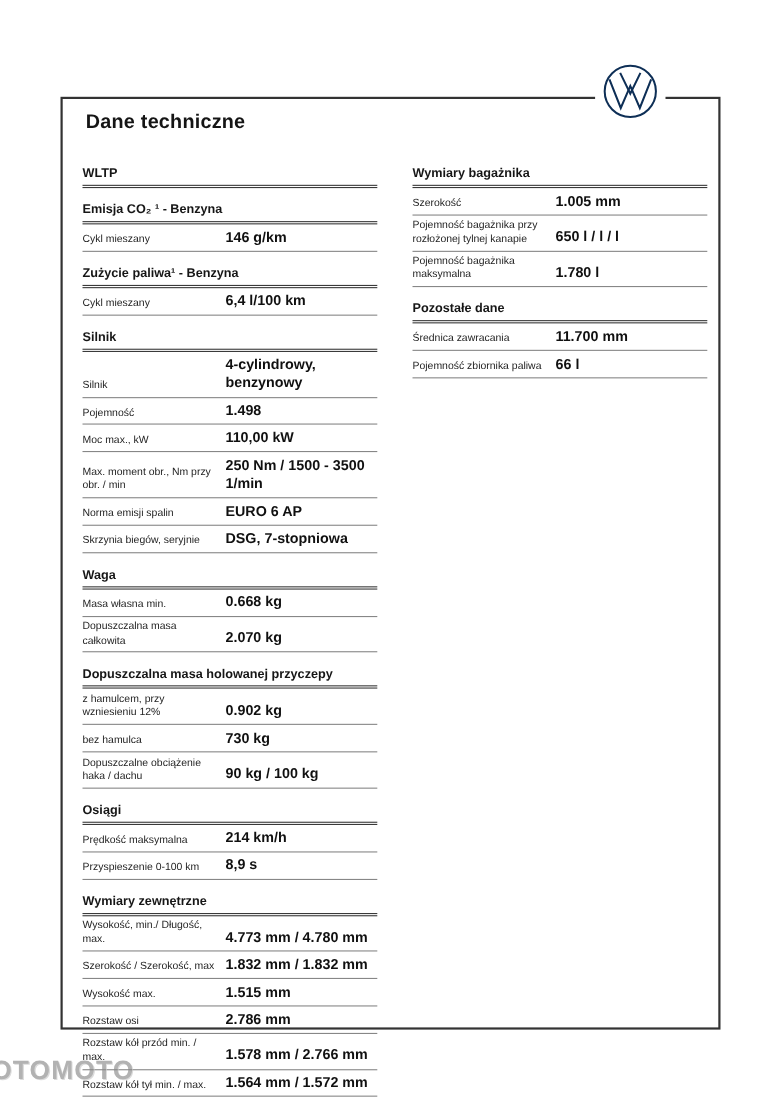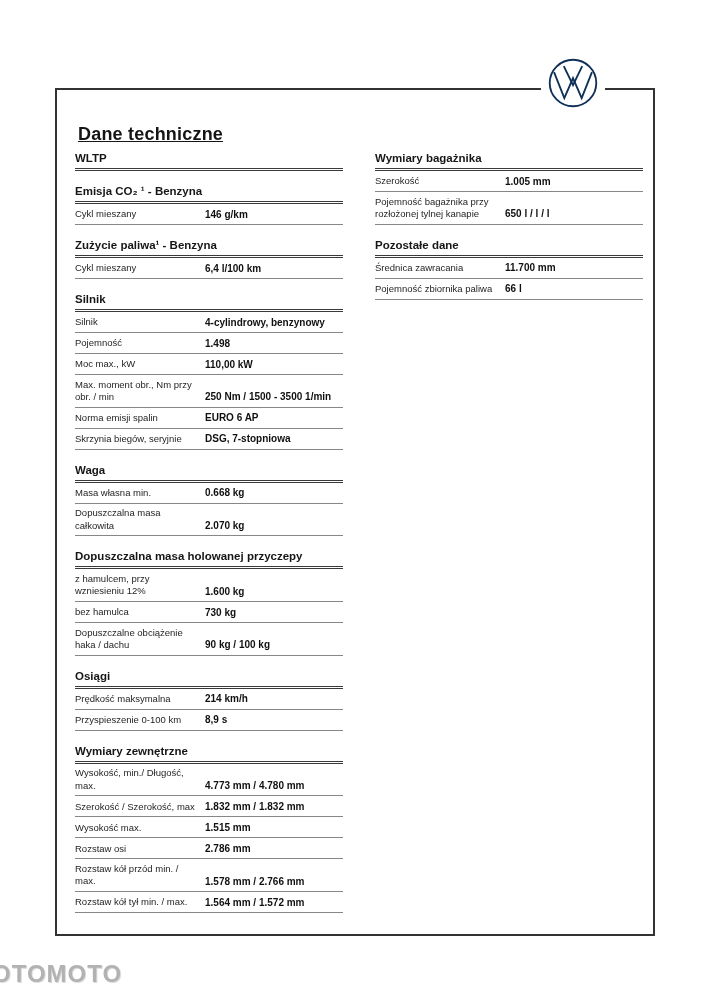--- a/index.html
+++ b/index.html
@@ -20,27 +20,26 @@
   }
   .logo-wrap {
     position: absolute;
     left: 541px; top: 54px;
     width: 64px; height: 58px;
     background: #ffffff;
     display: flex; align-items: center; justify-content: center;
   }
   .title {
     position: absolute;
-    left: 78px; top: 124px;
+    left: 78px; top: 100px;
     margin: 0;
     font-size: 18px;
     font-weight: bold;
     letter-spacing: 0.2px;
     color: #151515;
-    text-decoration: underline;
   }
   .col {
     position: absolute;
     top: 150px;
     width: 268px;
   }
   .col-left  { left: 75px; }
   .col-right { left: 375px; }
   .section { margin-bottom: 12px; }
   .section-header {
@@ -58,21 +57,21 @@
   }
   .row-label {
     flex: 0 0 130px;
     padding-right: 4px;
     font-size: 9.5px;
     line-height: 1.3;
     color: #242424;
     box-sizing: border-box;
   }
   .row-value {
-    font-size: 10px;
+    font-size: 13px;
     font-weight: bold;
     line-height: 1.3;
     color: #101010;
   }
   .watermark {
     position: absolute;
     left: -8px; top: 960px;
     font-size: 24px;
     font-weight: 800;
     color: #8a8a8a;
@@ -149,21 +148,21 @@
       </div>
       <div class="row">
         <div class="row-label">Dopuszczalna masa całkowita</div>
         <div class="row-value">2.070 kg</div>
       </div>
     </div>
     <div class="section">
       <div class="section-header">Dopuszczalna masa holowanej przyczepy</div>
       <div class="row">
         <div class="row-label">z hamulcem, przy wzniesieniu 12%</div>
-        <div class="row-value">1.600 kg</div>
+        <div class="row-value">0.902 kg</div>
       </div>
       <div class="row">
         <div class="row-label">bez hamulca</div>
         <div class="row-value">730 kg</div>
       </div>
       <div class="row">
         <div class="row-label">Dopuszczalne obciążenie haka / dachu</div>
         <div class="row-value">90 kg / 100 kg</div>
       </div>
     </div>
@@ -210,20 +209,24 @@
     <div class="section">
       <div class="section-header">Wymiary bagażnika</div>
       <div class="row">
         <div class="row-label">Szerokość</div>
         <div class="row-value">1.005 mm</div>
       </div>
       <div class="row">
         <div class="row-label">Pojemność bagażnika przy rozłożonej tylnej kanapie</div>
         <div class="row-value">650 l / l / l</div>
       </div>
+      <div class="row">
+        <div class="row-label">Pojemność bagażnika maksymalna</div>
+        <div class="row-value">1.780 l</div>
+      </div>
     </div>
     <div class="section">
       <div class="section-header">Pozostałe dane</div>
       <div class="row">
         <div class="row-label">Średnica zawracania</div>
         <div class="row-value">11.700 mm</div>
       </div>
       <div class="row">
         <div class="row-label">Pojemność zbiornika paliwa</div>
         <div class="row-value">66 l</div>

